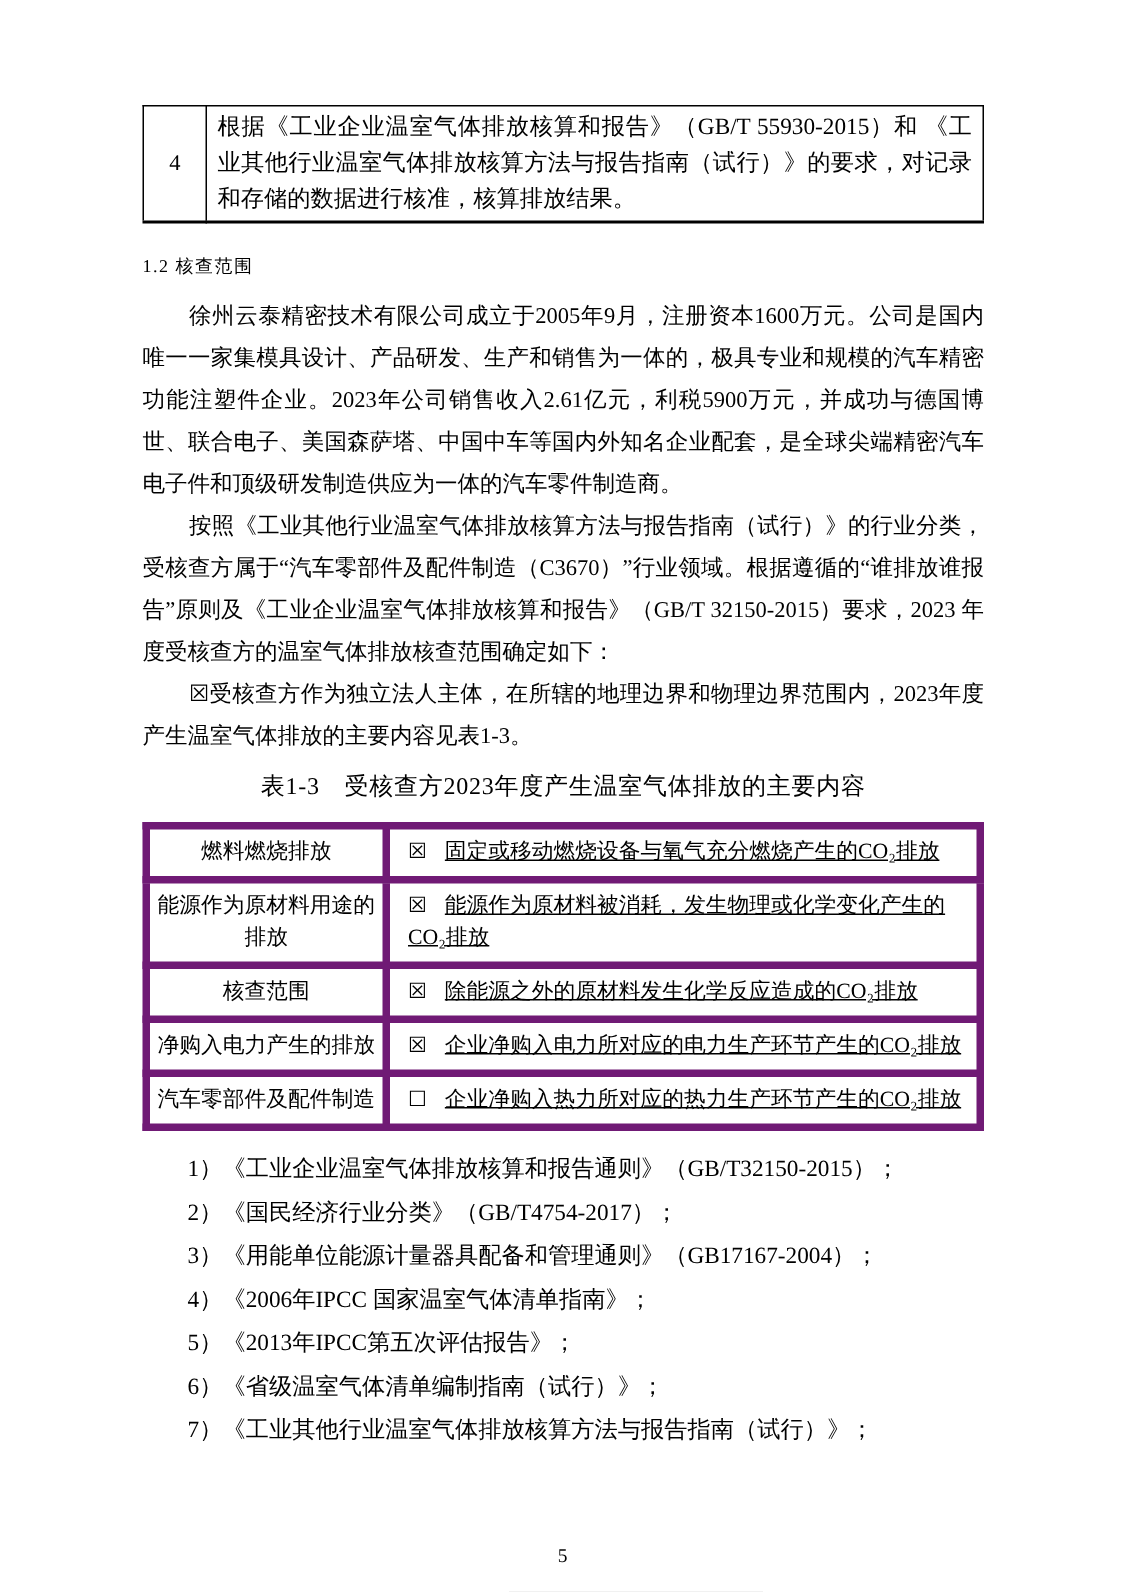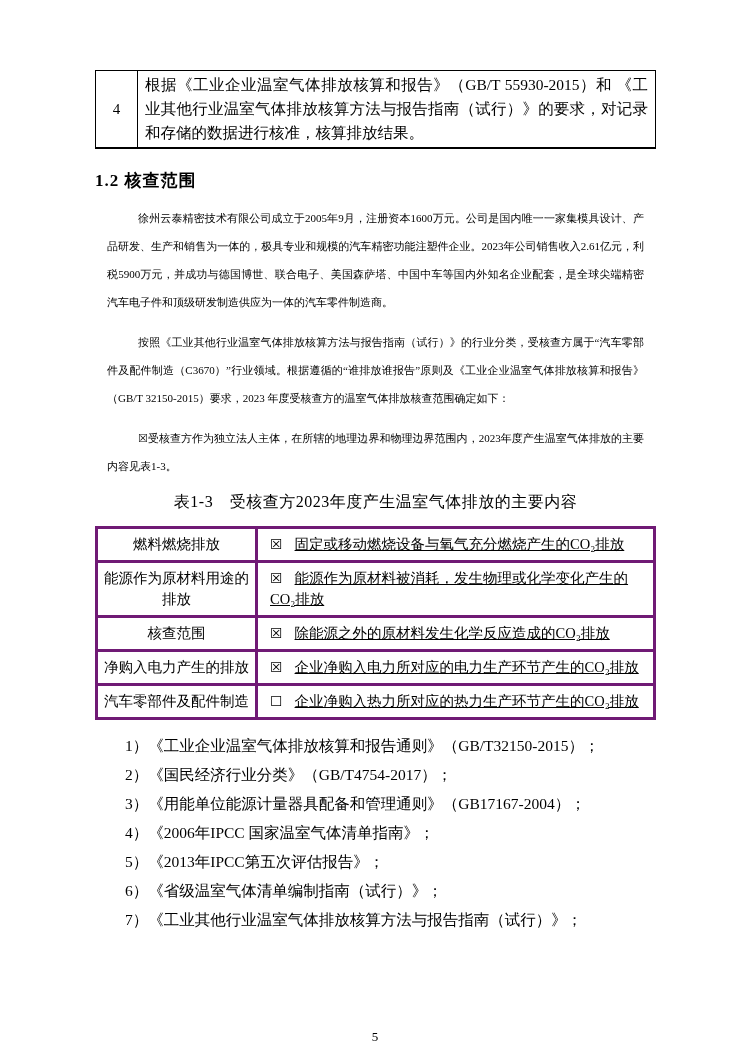--- a/index.html
+++ b/index.html
@@ -36,49 +36,49 @@
   .cont-table td.text-cell {
     padding: 2px 7px;
     font-size: 15.5px;
     line-height: 24px;
     text-align: justify;
   }
 
   
   .sec-heading {
     margin: 20px 0 11px 0;
-    font-size: 17px;
-    font-weight: bold;
+    font-size: 12px;
+    font-weight: normal;
     letter-spacing: 1px;
   }
 
   
   .para {
-    margin: 12px;
-    font-size: 11px;
+    margin: 0;
+    font-size: 15px;
     line-height: 28px;
     text-align: justify;
     text-indent: 31px;
   }
 
   .tbl-caption {
     margin: 9px 0 13px 0;
     text-align: center;
     font-size: 16px;
     letter-spacing: 0.5px;
   }
 
   
   .em-table {
     width: 100%;
     border-collapse: collapse;
     border: 2px solid #000;
     font-size: 14.5px;
   }
-  .em-table td { border: 3px solid #701a75; padding: 5px 2px; line-height: 21px; }
+  .em-table td { border: 5px solid #701a75; padding: 5px 2px; line-height: 21px; }
   .em-table td.cat-cell { width: 160px; text-align: center; vertical-align: middle; }
   .em-table td.desc-cell { text-align: left; vertical-align: middle; padding-left: 12px; text-decoration: underline; }
   .checkbox-glyph {
     display: inline-block;
     margin-right: 12px;
     font-family: "DejaVu Sans", sans-serif;
     font-size: 14px;
   }
   .desc-text { text-align: justify; }
 

